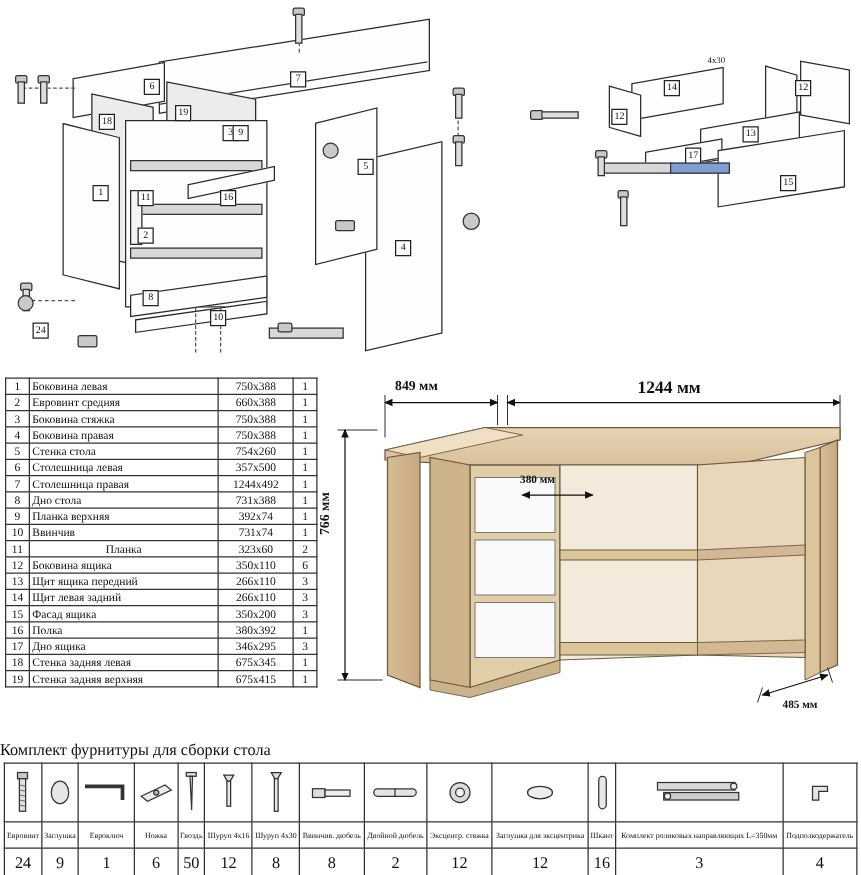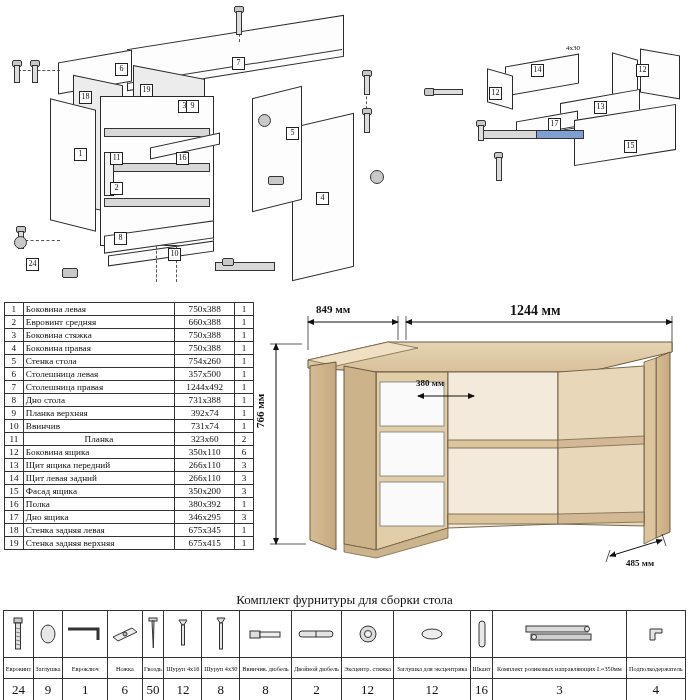--- a/index.html
+++ b/index.html
@@ -56,21 +56,21 @@
   #parts-table td.nm{width:150px;}
   #parts-table td.dim{width:56px;text-align:center;}
   #parts-table td.qty{width:14px;text-align:center;}
   #parts-table tr.center td.nm{text-align:center;}
 
   
   #desk{position:absolute;left:258px;top:300px;width:428px;height:290px;}
 
   
   #hw-title{
-    position:absolute;left:0;top:592px;width:689px;text-align:center;
+    position:absolute;left:0;top:592px;width:689px;text-align:left;
     font-size:13px;font-family:"Liberation Serif", serif;
   }
   #hw-table{position:absolute;left:3px;top:610px;width:683px;border-collapse:collapse;}
   #hw-table td{border:1px solid #333;text-align:center;vertical-align:middle;}
   #hw-table tr.icons td{height:44px;}
   #hw-table tr.names td{height:20px;font-size:6.3px;line-height:7px;padding:0 1px;}
   #hw-table tr.counts td{height:19px;font-size:13px;}
 
   .hw-ico{display:block;margin:0 auto;}
 </style>

